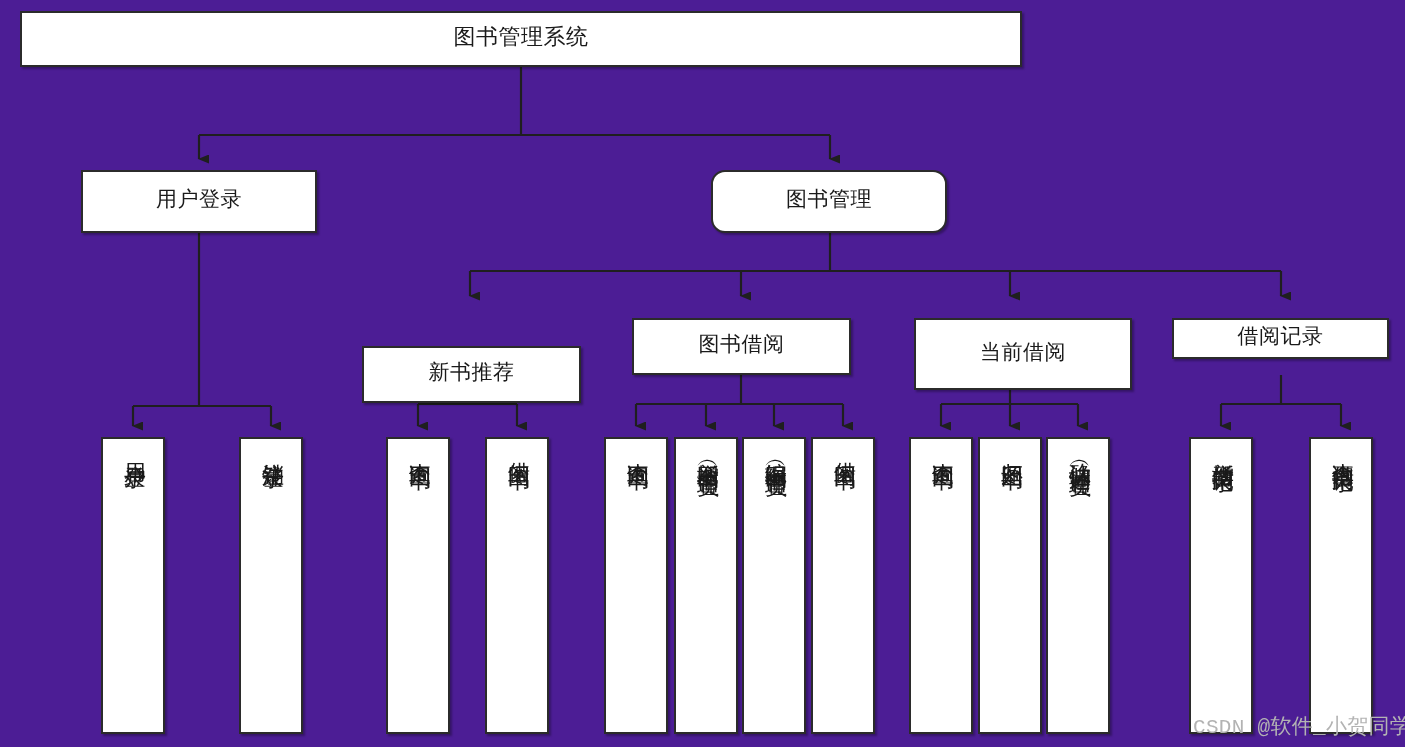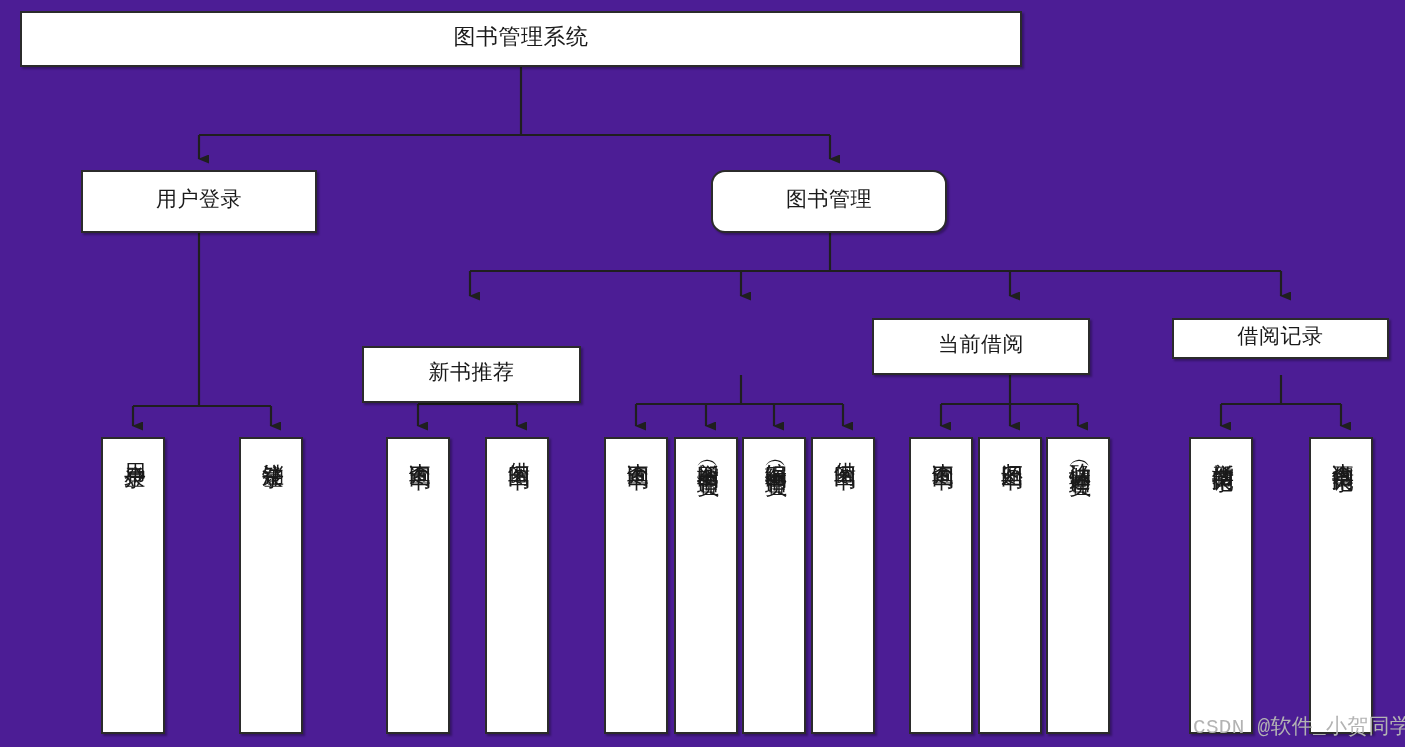--- a/index.html
+++ b/index.html
@@ -153,21 +153,24 @@
   <div class="node horizontal" style="left:81px; top:170px; width:236px; height:63px;">
     <span class="node-label">用户登录</span>
   </div>
   <div class="node horizontal" style="left:711px; top:170px; width:236px; height:63px;border-radius:14px;">
     <span class="node-label">图书管理</span>
   </div>
 
   <div class="node horizontal" style="left:362px; top:318px; width:219px; height:57px;margin-top:28px;">
     <span class="node-label">新书推荐</span>
   </div>
-  <div class="node horizontal" style="left:872px; top:318px; width:218px; height:57px;">
+  <div class="node horizontal" style="left:632px; top:318px; width:219px; height:57px;">
+    <span class="node-label">图书借阅</span>
+  </div>
+  <div class="node horizontal" style="left:914px; top:318px; width:218px; height:72px;">
     <span class="node-label">当前借阅</span>
   </div>
   <div class="node horizontal" style="left:1172px; top:318px; width:217px; height:41px;">
     <span class="node-label">借阅记录</span>
   </div>
 
   <div class="node vertical" style="left:101px; top:437px; width:64px; height:297px;">
     <span class="node-label">用户登录</span>
   </div>
   <div class="node vertical" style="left:239px; top:437px; width:64px; height:297px;">

